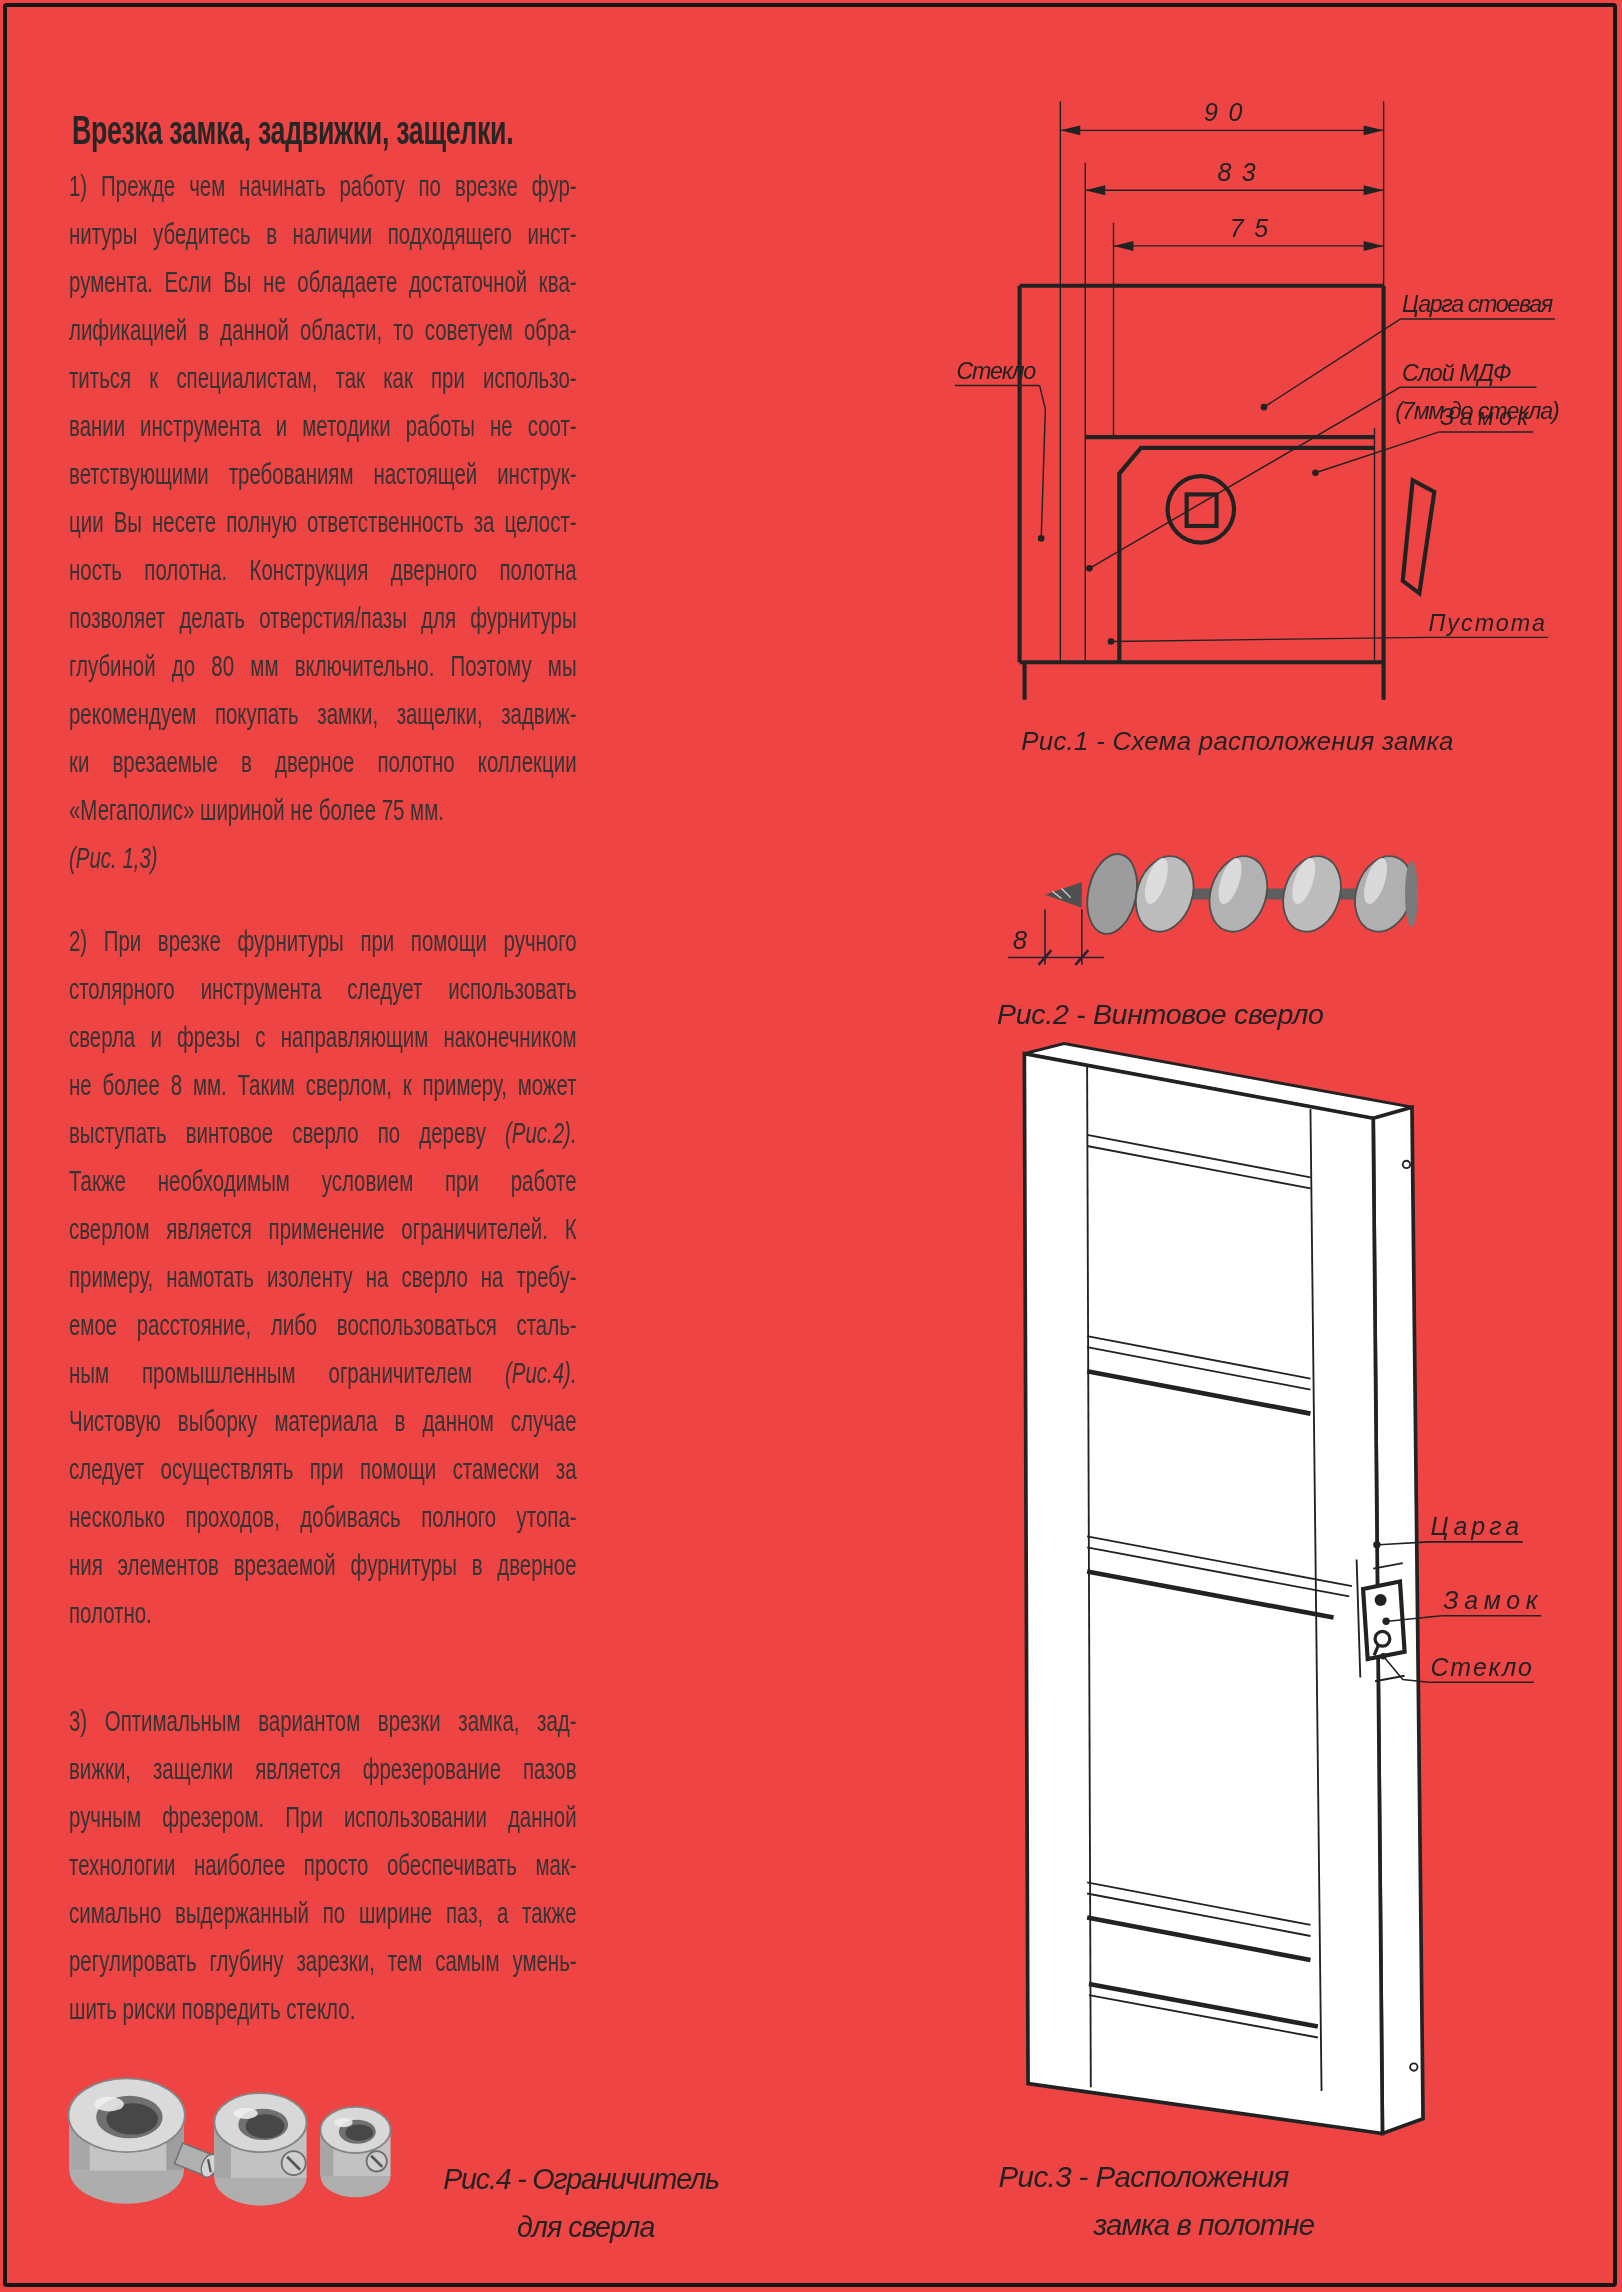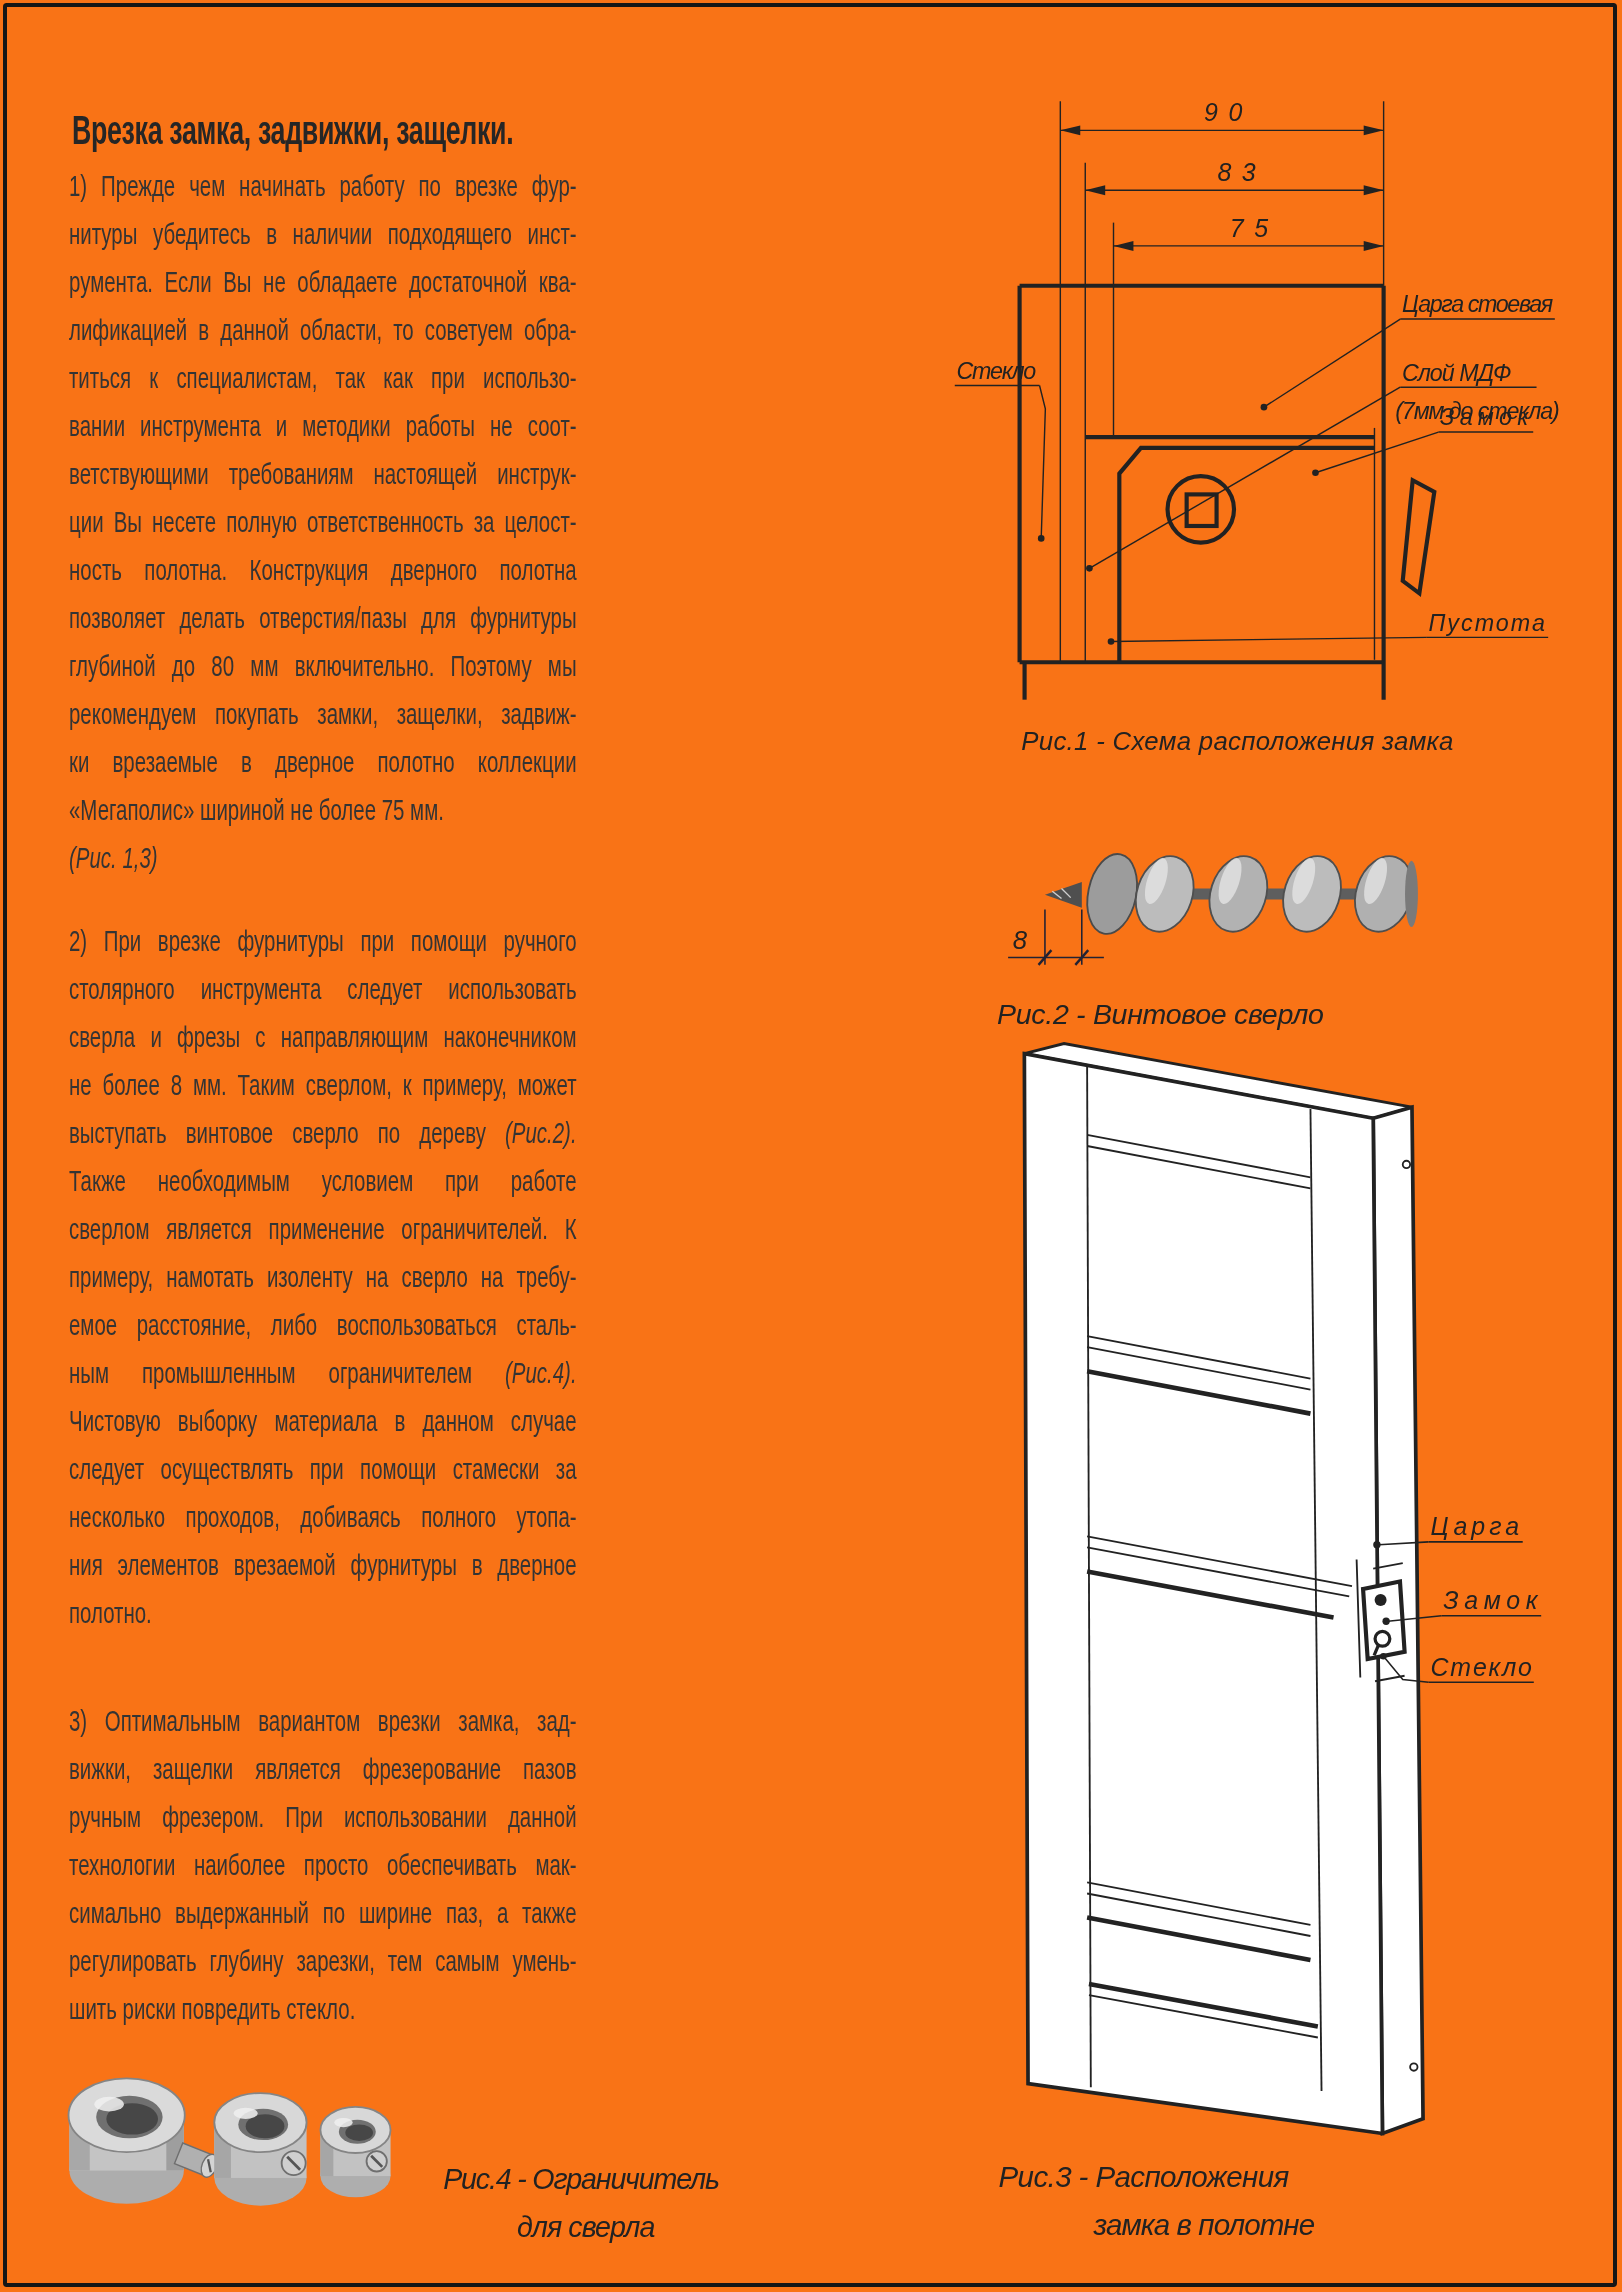--- a/index.html
+++ b/index.html
@@ -1,16 +1,16 @@
 <!DOCTYPE html>
 <html style="font-size:14.8px"><head>
 <meta charset="utf-8">
 <style>
   html,body{margin:0;padding:0;background:#e8e8e8;}
-  .page{position:relative;width:1623px;height:2293px;background:#f97316;overflow:hidden;
+  .page{position:relative;width:1623px;height:2293px;background:#ef4444;overflow:hidden;
         font-family:"Liberation Sans",sans-serif;color:#333;}
   .page-border{position:absolute;left:2.8px;top:2.8px;width:1606px;height:2276px;
         border:4.6px solid #161616;border-radius:3.7px;pointer-events:none;}
   .title{position:absolute;left:72px;top:81px;width:757px;transform:scaleX(0.67);
         transform-origin:0 0;font-size:40px;font-weight:bold;color:#262626;
         letter-spacing:-0.5px;white-space:nowrap;}
   .textblock{position:absolute;left:69px;width:720px;transform:scaleX(0.705);
         transform-origin:0 0;font-size:29px;line-height:48px;color:#343434;}
   #para-1{top:162px;}
   #para-2{top:917px;}

